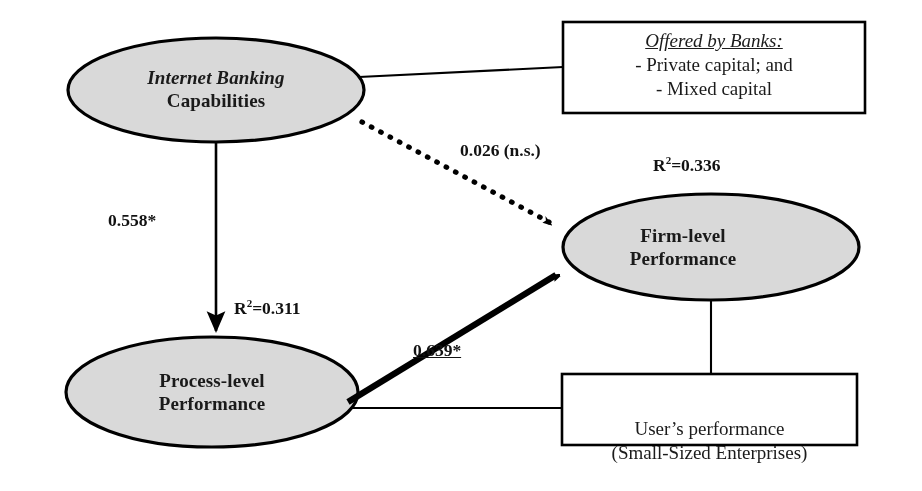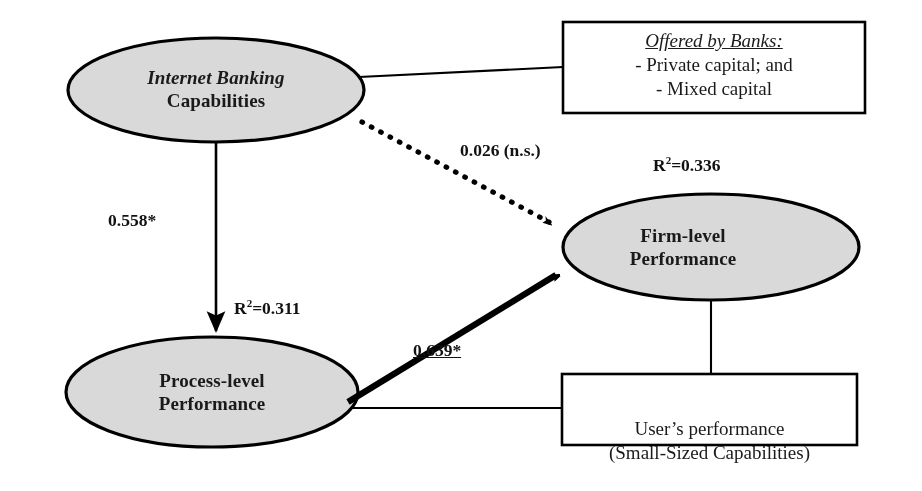--- a/index.html
+++ b/index.html
@@ -131,21 +131,21 @@
   </div>
 
   <div class="box-text" style="left:563px; top:29px; width:302px;">
     <span class="hdr">Offered by Banks:</span>
     <span class="itm">- Private capital; and</span>
     <span class="itm">- Mixed capital</span>
   </div>
 
   <div class="box-text" style="left:562px; top:385px; width:295px;margin-top:32px;">
     <span class="itm">User’s performance</span>
-    <span class="itm">(Small-Sized Capabilities)</span>
+    <span class="itm">(Small-Sized Enterprises)</span>
   </div>
 
   <div class="edge-label" style="left:108px; top:210px;">
     <span>0.558*</span>
   </div>
 
   <div class="edge-label" style="left:460px; top:140px;">
     <span>0.026 (n.s.)</span>
   </div>
 

